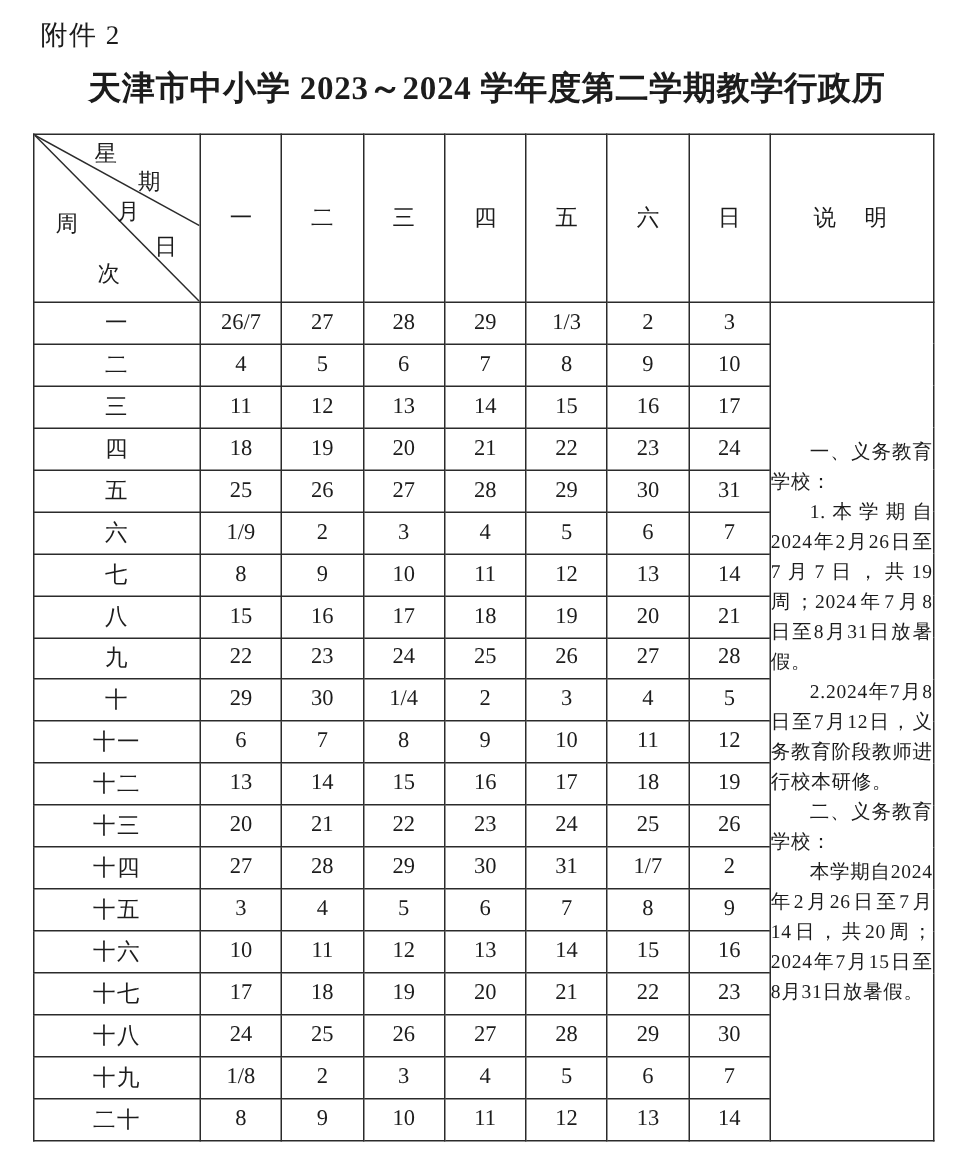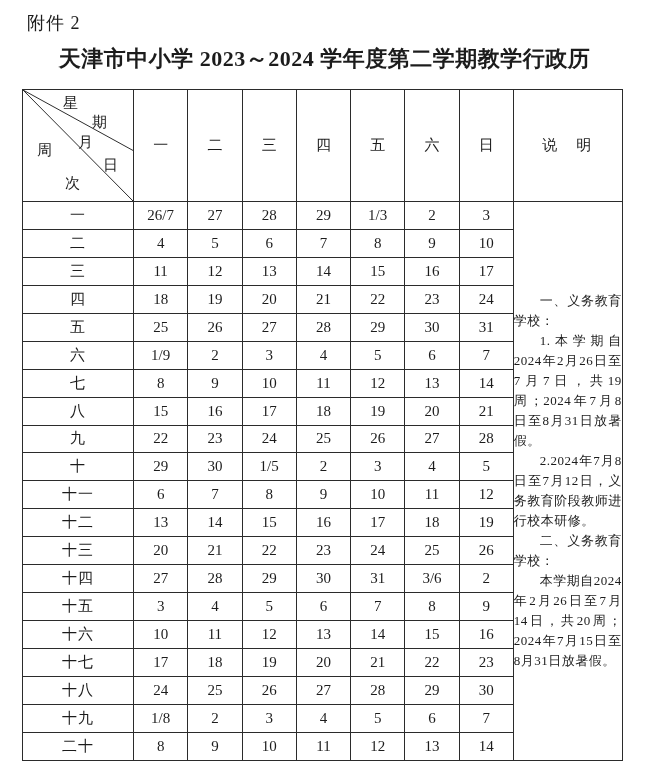--- a/index.html
+++ b/index.html
@@ -245,21 +245,21 @@
         <td class="day-cell">24</td>
         <td class="day-cell">25</td>
         <td class="day-cell">26</td>
         <td class="day-cell">27</td>
         <td class="day-cell">28</td>
       </tr>
       <tr>
         <td class="week-cell">十</td>
         <td class="day-cell">29</td>
         <td class="day-cell">30</td>
-        <td class="day-cell">1/5</td>
+        <td class="day-cell">1/4</td>
         <td class="day-cell">2</td>
         <td class="day-cell">3</td>
         <td class="day-cell">4</td>
         <td class="day-cell">5</td>
       </tr>
       <tr>
         <td class="week-cell">十一</td>
         <td class="day-cell">6</td>
         <td class="day-cell">7</td>
         <td class="day-cell">8</td>
@@ -288,21 +288,21 @@
         <td class="day-cell">25</td>
         <td class="day-cell">26</td>
       </tr>
       <tr>
         <td class="week-cell">十四</td>
         <td class="day-cell">27</td>
         <td class="day-cell">28</td>
         <td class="day-cell">29</td>
         <td class="day-cell">30</td>
         <td class="day-cell">31</td>
-        <td class="day-cell">3/6</td>
+        <td class="day-cell">1/7</td>
         <td class="day-cell">2</td>
       </tr>
       <tr>
         <td class="week-cell">十五</td>
         <td class="day-cell">3</td>
         <td class="day-cell">4</td>
         <td class="day-cell">5</td>
         <td class="day-cell">6</td>
         <td class="day-cell">7</td>
         <td class="day-cell">8</td>

